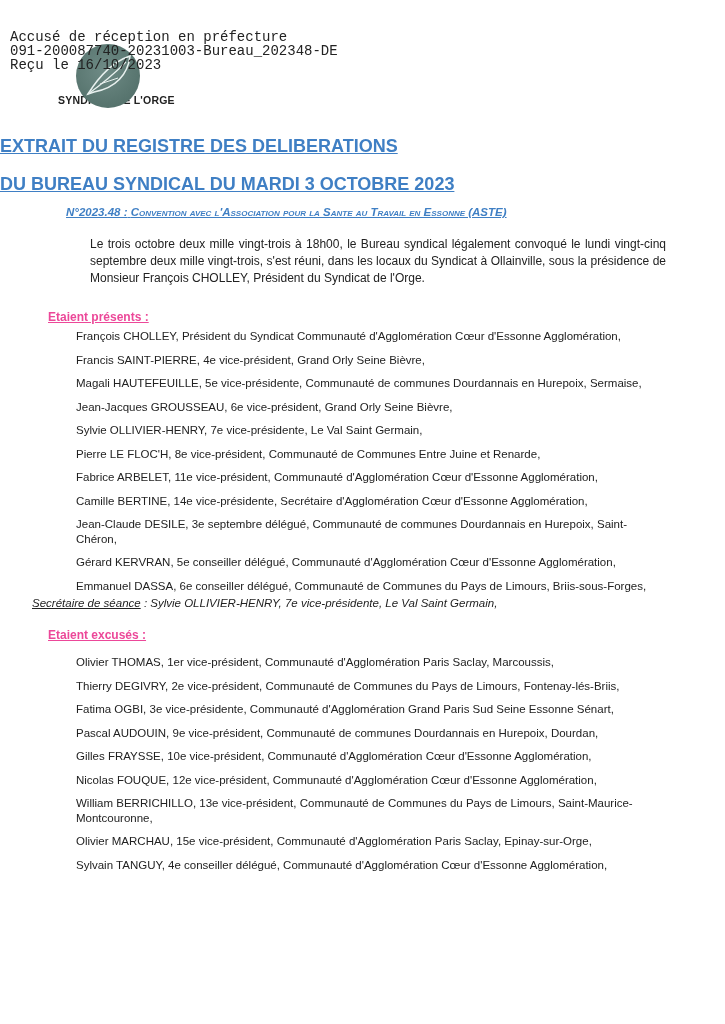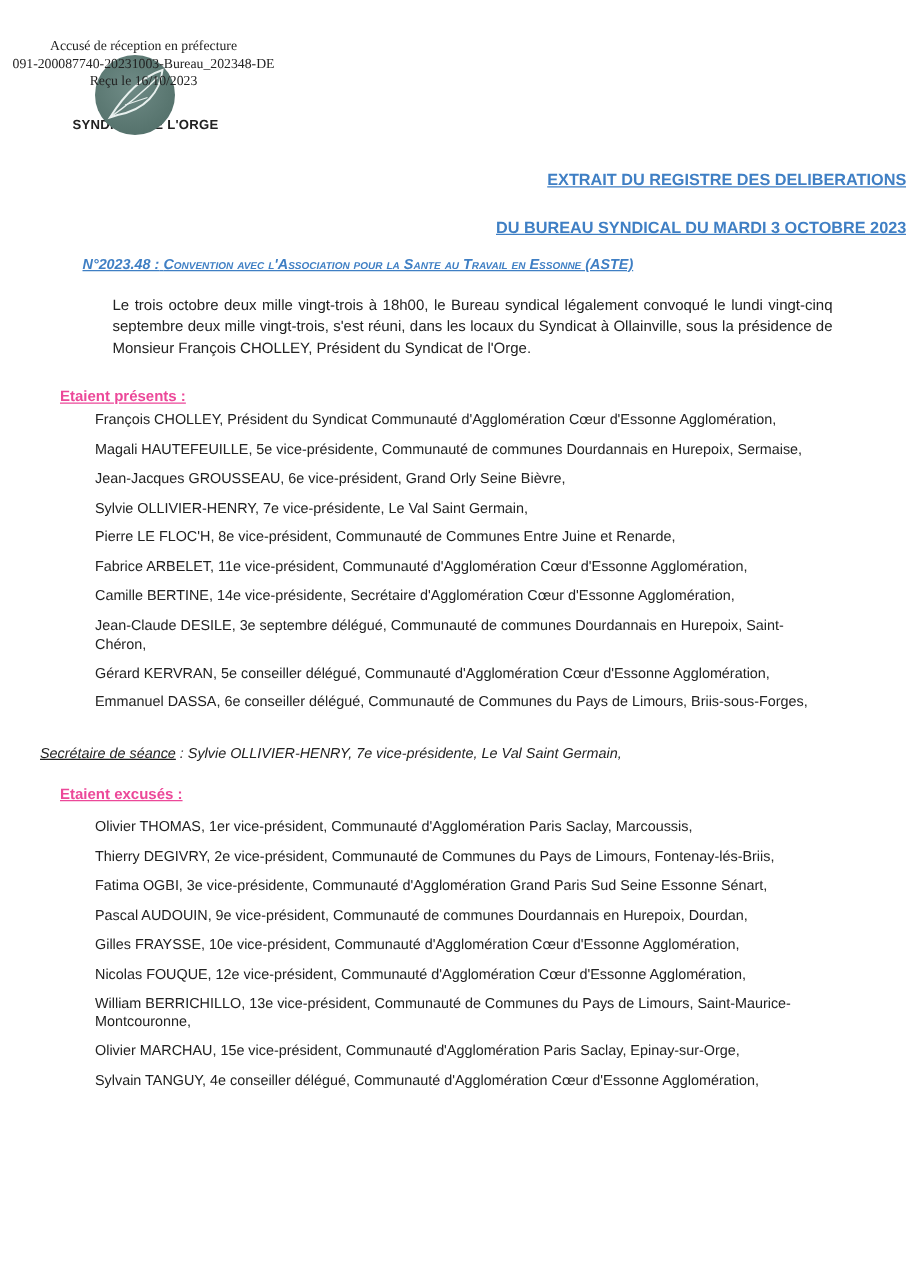--- a/index.html
+++ b/index.html
@@ -1,21 +1,21 @@
 <!DOCTYPE html>
 <html><head>
 <meta charset="utf-8">
 <style>
   html, body { margin: 0; padding: 0; background: #ffffff; }
   body { width: 725px; height: 1024px; position: relative; overflow: hidden; font-family: "Liberation Sans", sans-serif; color: #1a1a1a; }
-  .stamp { position: absolute; left: 10px; top: 30px; font-family: Liberation Serif, serif; font-size: 11px; line-height: 14px; color: #222; z-index: 2; text-align: center; }
+  .stamp { position: absolute; left: 10px; top: 30px; font-family: Liberation Mono, monospace; font-size: 14px; line-height: 14px; color: #222; z-index: 2; }
   .logo { position: absolute; left: 76px; top: 44px; width: 64px; height: 64px; border-radius: 50%; background: radial-gradient(circle at 45% 40%, #6f8b86 0%, #5a7771 60%, #4d6a64 100%); z-index: 1; }
   .logo svg { position: absolute; left: 0; top: 0; }
   .org-name { position: absolute; left: 58px; top: 94px; font-size: 10.5px; font-weight: bold; letter-spacing: 0.2px; color: #222; }
-  .title { position: absolute; left: 0; width: 725px; text-align: right; font-size: 13px; font-weight: bold; color: #3f7fc4; text-decoration: underline; }
+  .title { position: absolute; left: 0; width: 725px; text-align: left; font-size: 18px; font-weight: bold; color: #3f7fc4; text-decoration: underline; }
   .t1 { top: 136px; }
   .t2 { top: 174px; }
   .subject { position: absolute; left: 66px; top: 206px; font-size: 11.5px; font-weight: bold; font-style: italic; color: #3f7fc4; text-decoration: underline; }
   .subject .sc { font-variant: small-caps; }
   .intro { position: absolute; left: 90px; top: 236px; width: 576px; font-size: 12px; line-height: 17px; text-align: justify; font-weight: 500; color: #222; }
   .section-head { position: absolute; left: 48px; font-size: 12px; font-weight: bold; text-decoration: underline; color: #ec4899; }
   .list { position: absolute; left: 76px; width: 600px; font-size: 11.5px; color: #222; }
   .list .item { line-height: 15px; margin-bottom: 8.5px; }
   .list .item.wrap { margin-bottom: 8px; }
   .secretary { position: absolute; left: 32px; top: 597px; font-size: 11.5px; font-style: italic; color: #222; }
@@ -47,20 +47,21 @@
   <span>N°2023.48 :</span>
   <span class="sc">Convention avec l'Association pour la Sante au Travail en Essonne (ASTE)</span>
 </div>
 
 <div class="intro">Le trois octobre deux mille vingt-trois à 18h00, le Bureau syndical légalement convoqué le lundi vingt-cinq septembre deux mille vingt-trois, s'est réuni, dans les locaux du Syndicat à Ollainville, sous la présidence de Monsieur François CHOLLEY, Président du Syndicat de l'Orge.</div>
 
 <div class="section-head" style="top:310px;">Etaient présents :</div>
 
 <div class="list" style="top:329px;">
   <div class="item">François CHOLLEY, Président du Syndicat Communauté d'Agglomération Cœur d'Essonne Agglomération,</div>
+  <div class="item">Francis SAINT-PIERRE, 4e vice-président, Grand Orly Seine Bièvre,</div>
   <div class="item">Magali HAUTEFEUILLE, 5e vice-présidente, Communauté de communes Dourdannais en Hurepoix, Sermaise,</div>
   <div class="item">Jean-Jacques GROUSSEAU, 6e vice-président, Grand Orly Seine Bièvre,</div>
   <div class="item">Sylvie OLLIVIER-HENRY, 7e vice-présidente, Le Val Saint Germain,</div>
   <div class="item">Pierre LE FLOC'H, 8e vice-président, Communauté de Communes Entre Juine et Renarde,</div>
   <div class="item">Fabrice ARBELET, 11e vice-président, Communauté d'Agglomération Cœur d'Essonne Agglomération,</div>
   <div class="item">Camille BERTINE, 14e vice-présidente, Secrétaire d'Agglomération Cœur d'Essonne Agglomération,</div>
   <div class="item wrap" style="width:560px;">Jean-Claude DESILE, 3e septembre délégué, Communauté de communes Dourdannais en Hurepoix, Saint-Chéron,</div>
   <div class="item">Gérard KERVRAN, 5e conseiller délégué, Communauté d'Agglomération Cœur d'Essonne Agglomération,</div>
   <div class="item">Emmanuel DASSA, 6e conseiller délégué, Communauté de Communes du Pays de Limours, Briis-sous-Forges,</div>
 </div>

